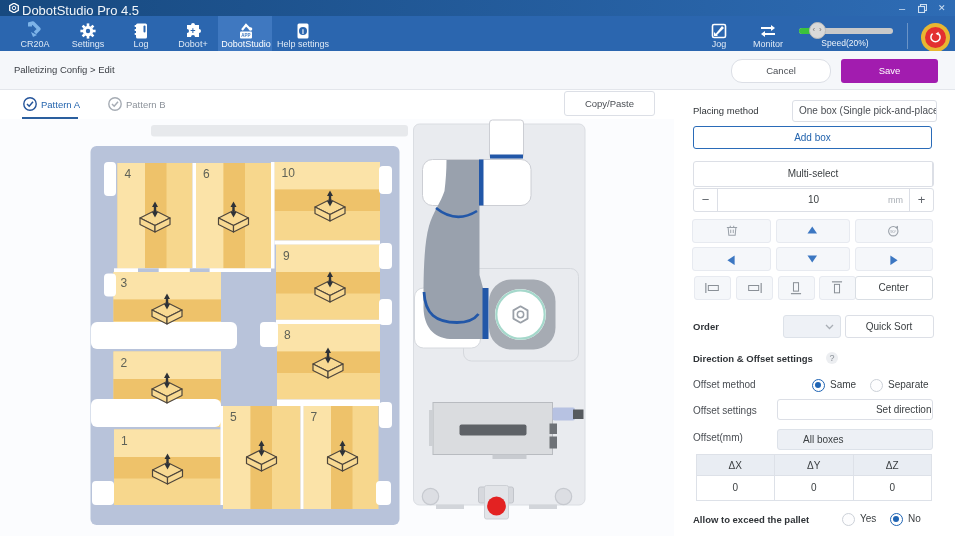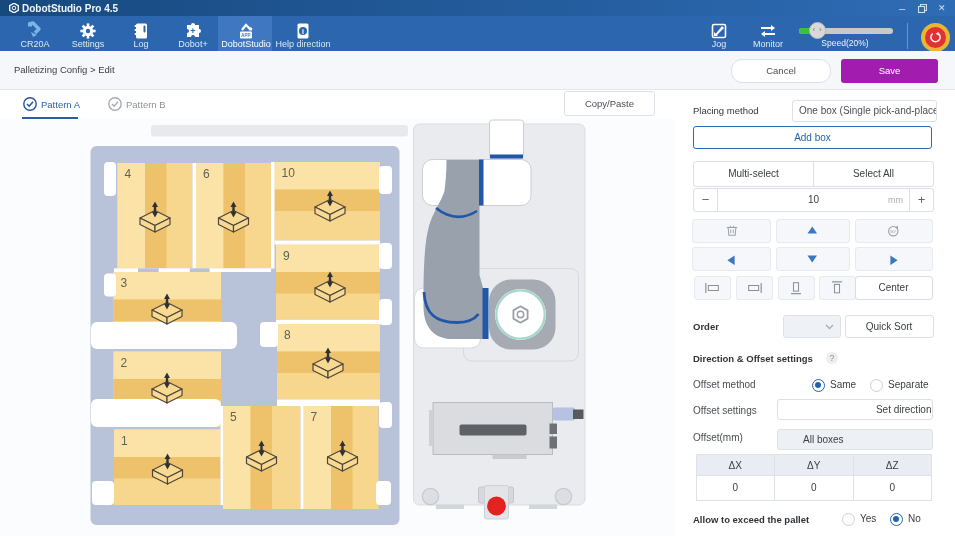--- a/index.html
+++ b/index.html
@@ -132,21 +132,21 @@
 <rect x="478.5" y="487" width="35" height="16" rx="2" fill="#d6d8dd" stroke="#c2c5cb" stroke-width="1"></rect>
 <rect x="484.5" y="485.5" width="24" height="33.5" rx="2" fill="#e2e4e8" stroke="#cdd0d5" stroke-width="1"></rect>
 <circle cx="496.5" cy="506" r="9.4" fill="#e32222"></circle>
 </svg>
 <div id="ui" class="abs" style="left:0;top:0;width:955px;height:536px">
     <div class="abs" style="left:0;top:0;width:955px;height:16px;background:linear-gradient(90deg,#17497f,#2e6cb5)">
 <svg class="abs" style="left:9px;top:3px" width="10" height="10" viewBox="0 0 10 10">
         <polygon points="5,0.2 9.3,2.6 9.3,7.4 5,9.8 0.7,7.4 0.7,2.6" fill="none" stroke="#fff" stroke-width="1.3"></polygon>
         <circle cx="5" cy="5" r="1.8" fill="none" stroke="#fff" stroke-width="1"></circle>
       </svg>
-<span class="abs" style="left:22px;top:3px;font-size:10px;font-weight:700;color:#f2f6fb;letter-spacing:0">DobotStudio Pro 4.5</span>
+<span class="abs" style="left:22px;top:3px;font-size:13px;font-weight:400;color:#f2f6fb;letter-spacing:0">DobotStudio Pro 4.5</span>
 <span class="abs" style="left:899px;top:2px;font-size:11px;color:#cfe0f2">–</span>
 <svg class="abs" style="left:918px;top:4px" width="9" height="9" viewBox="0 0 9 9">
         <rect x="2.5" y="0.5" width="6" height="6" fill="none" stroke="#cfe0f2" stroke-width="1.1"></rect>
         <rect x="0.5" y="2.5" width="6" height="6" fill="#2e6cb5" stroke="#cfe0f2" stroke-width="1.1"></rect>
       </svg>
 <span class="abs" style="left:938px;top:3px;font-size:9px;color:#cfe0f2">✕</span>
 </div>
 <div class="abs" style="left:0;top:16px;width:955px;height:35px;background:#2b66af">
 <div class="abs" style="left:218px;top:0;width:54px;height:35px;background:#3f78c0"></div>
 <svg class="abs" style="left:25px;top:4px" width="20" height="20" viewBox="0 0 20 20">
@@ -186,21 +186,21 @@
         <circle cx="14.5" cy="8" r="1.8" fill="#fff"></circle>
         <rect x="4" y="10.5" width="12" height="7" rx="1" fill="#fff"></rect>
         <text x="10" y="16" font-size="4.5" fill="#3f78c0" text-anchor="middle" font-weight="bold">APP</text>
       </svg>
 <div class="abs" style="left:201px;top:23px;width:90px;text-align:center;font-size:9px;color:#fff">DobotStudio</div>
 <svg class="abs" style="left:293px;top:5px" width="20" height="20" viewBox="0 0 20 20">
         <rect x="4.5" y="2.5" width="11" height="15" rx="1.5" fill="#fff"></rect>
         <circle cx="10" cy="10" r="4" fill="#2b66af"></circle>
         <text x="10" y="12.6" font-size="7" fill="#fff" text-anchor="middle" font-weight="bold">i</text>
       </svg>
-<div class="abs" style="left:258px;top:23px;width:90px;text-align:center;font-size:9px;color:#dfe9f5">Help direction</div>
+<div class="abs" style="left:258px;top:23px;width:90px;text-align:center;font-size:9px;color:#dfe9f5">Help settings</div>
 <svg class="abs" style="left:709px;top:5px" width="20" height="20" viewBox="0 0 20 20">
         <rect x="3.5" y="3.5" width="13" height="13" rx="1.5" fill="none" stroke="#fff" stroke-width="1.6"></rect>
         <path d="M5,15 L13,5 L15,7 L7,15 Z" fill="#fff"></path>
         <path d="M5,15 L5,11 L9,15 Z" fill="#fff"></path>
       </svg>
 <div class="abs" style="left:674px;top:23px;width:90px;text-align:center;font-size:9px;color:#dfe9f5">Jog</div>
 <svg class="abs" style="left:758px;top:5px" width="20" height="20" viewBox="0 0 20 20">
         <path d="M3,7 L14,7" stroke="#fff" stroke-width="2"></path>
         <path d="M13,4 L17,7 L13,10 Z" fill="#fff"></path>
         <path d="M17,13 L6,13" stroke="#fff" stroke-width="2"></path>
@@ -240,21 +240,20 @@
 <span class="abs" style="left:126px;top:9px;font-size:9.5px;color:#8d939b">Pattern B</span>
 <div class="abs" style="left:564px;top:1px;width:91px;height:25px;background:#fff;border:1px solid #dcdfe6;border-radius:3px;text-align:center;line-height:23px;font-size:9.5px;color:#4a4e54">Copy/Paste</div>
 </div>
 <div class="abs" style="left:674px;top:90px;width:1px;height:446px;background:#e4e7ec"></div>
     <div class="abs" style="left:674px;top:90px;width:281px;height:446px;background:#fff;font-size:10px;color:#3c4043">
 <span class="abs" style="left:19px;top:15px;font-size:9.5px;font-weight:400;color:#303438">Placing method</span>
 <div class="abs" style="left:118px;top:10px;width:145px;height:22px;background:#fff;border:1px solid #dcdfe6;border-radius:3px;line-height:20px;padding-left:6px;white-space:nowrap;overflow:hidden;color:#4a4e54;font-size:10px">One box (Single pick-and-place)</div>
 <div class="abs" style="left:19px;top:36px;width:239px;height:23px;border:1px solid #2a6bb8;border-radius:3px;text-align:center;line-height:21px;color:#2464ae;background:#fff">Add box</div>
 <div class="abs" style="left:19px;top:71px;width:241px;height:26px;border:1px solid #dcdfe6;border-radius:3px;background:#fff;display:flex">
         <div style="flex:1;text-align:center;line-height:24px;border-right:1px solid #dcdfe6">Multi-select</div>
-        <div style="flex:1;text-align:center;line-height:24px">Select All</div>
       </div>
 <div class="abs" style="left:19px;top:97.5px;width:241px;height:24px;border:1px solid #dcdfe6;border-radius:3px;background:#fff;display:flex">
         <div style="width:24px;text-align:center;line-height:22px;border-right:1px solid #dcdfe6;color:#5f646a;font-size:13px">−</div>
         <div style="flex:1;position:relative">
           <div class="abs" style="left:0;top:0;width:100%;text-align:center;line-height:22px">10</div>
           <span class="abs" style="right:6px;top:0;line-height:22px;color:#a9aeb5;font-size:9px">mm</span>
         </div>
         <div style="width:24px;text-align:center;line-height:22px;border-left:1px solid #dcdfe6;color:#5f646a;font-size:13px">+</div>
       </div>
 <div class="abs" style="left:18px;top:128.5px;width:79px;height:24px;background:#f5f7fa;border:1px solid #e7eaf0;border-radius:3px;"></div>

